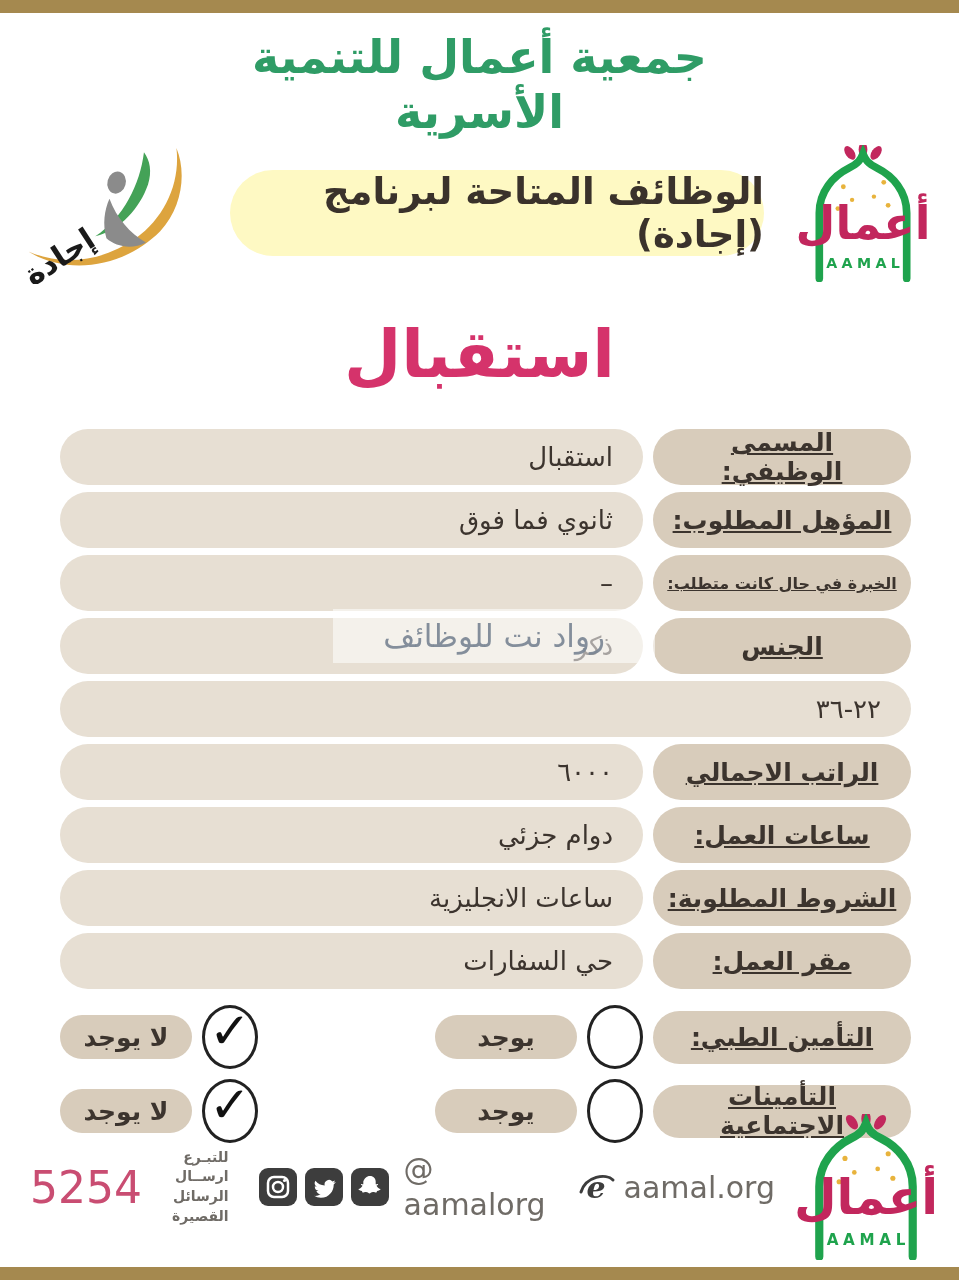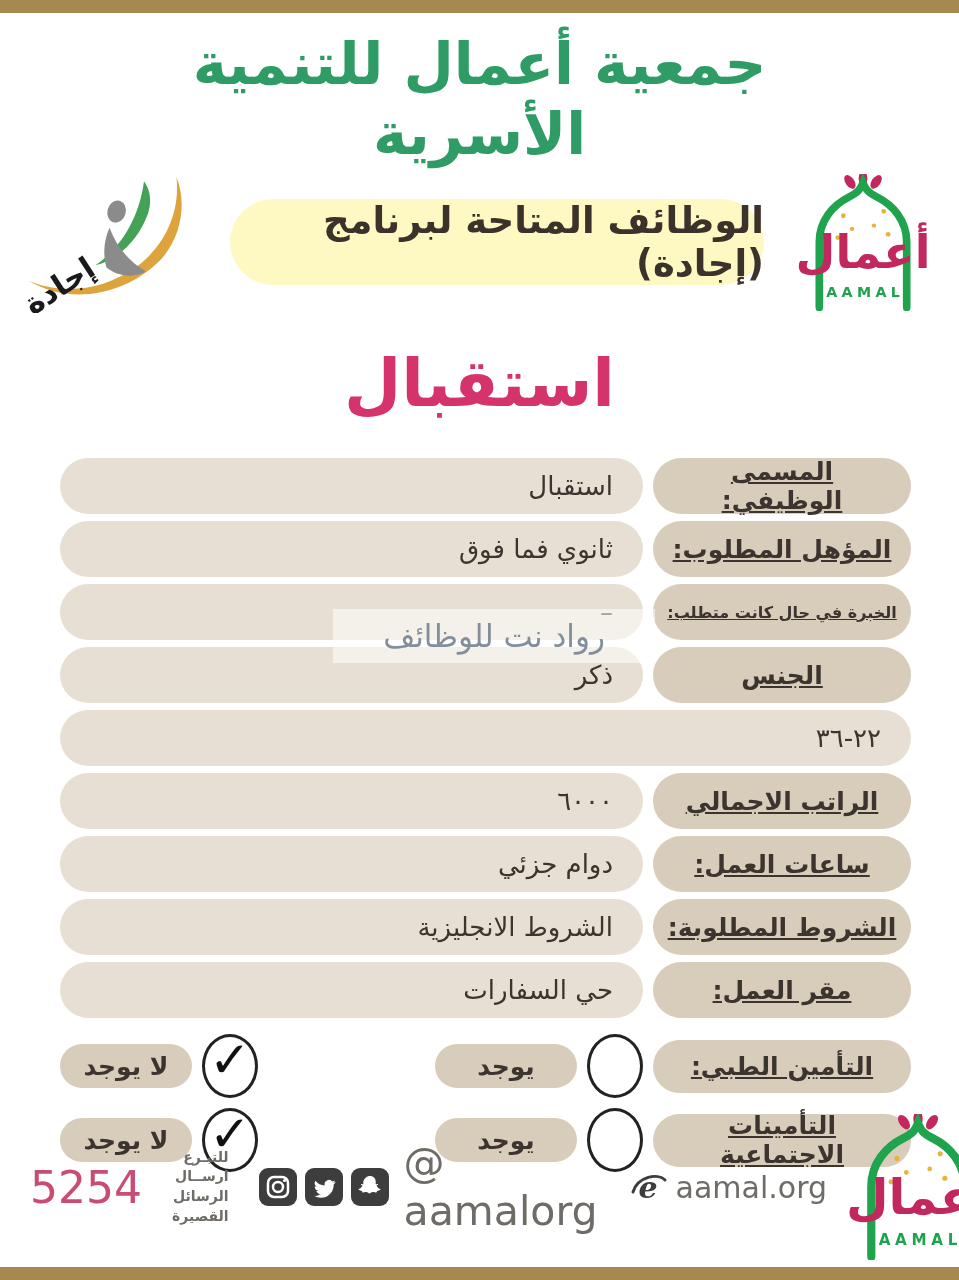--- a/index.html
+++ b/index.html
@@ -7,21 +7,21 @@
     position:relative; width:959px; height:1280px; margin:0 auto;
     background:#ffffff; overflow:hidden;
     font-family:"DejaVu Sans", sans-serif; color:#3c342e;
   }
   .bar { position:absolute; left:0; right:0; height:13px; background:#a5894f; }
   .bar.top { top:0; }
   .bar.bottom { bottom:0; }
 
   .org-title {
     margin:30px 0 0; text-align:center; color:#2f9c66;
-    font-size:58px; font-weight:bold; line-height:1.2; direction:rtl;
+    font-size:46px; font-weight:bold; line-height:1.2; direction:rtl;
   }
 
   .logo-row { display:flex; align-items:center; margin-top:2px; padding:0 22px; height:142px; }
   .ejada-logo { flex:0 0 180px; }
   .ejada-logo svg { width:178px; height:142px; display:block; }
   .banner-pill {
     flex:1; margin:0 28px; background:#fef9c3; border-radius:46px;
     min-height:86px; display:flex; align-items:center; justify-content:center;
   }
   .banner-pill span { font-size:37px; font-weight:bold; color:#3a322b; direction:rtl; }
@@ -55,21 +55,21 @@
     background:rgba(255,255,255,0.55); display:flex; align-items:center; justify-content:center;
     font-size:31px; color:rgba(122,133,148,0.92); direction:rtl; letter-spacing:1px;
   }
 
   .footer { position:absolute; left:0; right:0; bottom:20px; display:flex; align-items:center; padding:0 30px; gap:15px; }
   .sms { color:#c94d72; font-size:44px; }
   .vdiv { width:2px; height:62px; background:#a9a9a9; }
   .donate { direction:rtl; text-align:right; color:#6f6b66; font-size:14px; font-weight:bold; line-height:1.4; }
   .icon-group { display:flex; gap:8px; align-items:center; }
   .icon-group svg { width:38px; height:38px; display:block; }
-  .handle { color:#6f6b66; font-size:41px; }
+  .handle { color:#6f6b66; font-size:30px; }
   .site-group { display:flex; align-items:center; gap:8px; color:#6f6b66; font-size:30px; }
   .site-group svg { width:40px; height:40px; display:block; }
   .footer .aamal-logo { margin-left:auto; flex:0 0 152px; }
   .footer .aamal-logo svg { width:152px; height:146px; }
 </style>
 </head>
 <body>
 
 <div class="page">
   <div class="bar top"></div>
@@ -141,21 +141,21 @@
     <div class="form-row">
       <div class="pill lbl">الراتب الاجمالي</div>
       <div class="pill val">٦٠٠٠</div>
     </div>
     <div class="form-row">
       <div class="pill lbl">ساعات العمل:</div>
       <div class="pill val">دوام جزئي</div>
     </div>
     <div class="form-row">
       <div class="pill lbl">الشروط المطلوبة:</div>
-      <div class="pill val">الشروط الانجليزية</div>
+      <div class="pill val">ساعات الانجليزية</div>
     </div>
     <div class="form-row">
       <div class="pill lbl">مقر العمل:</div>
       <div class="pill val">حي السفارات</div>
     </div>
 
     <div class="ins-row first">
       <div class="pill lbl">التأمين الطبي:</div>
       <div class="radio"></div>
       <div class="opt yes">يوجد</div>

